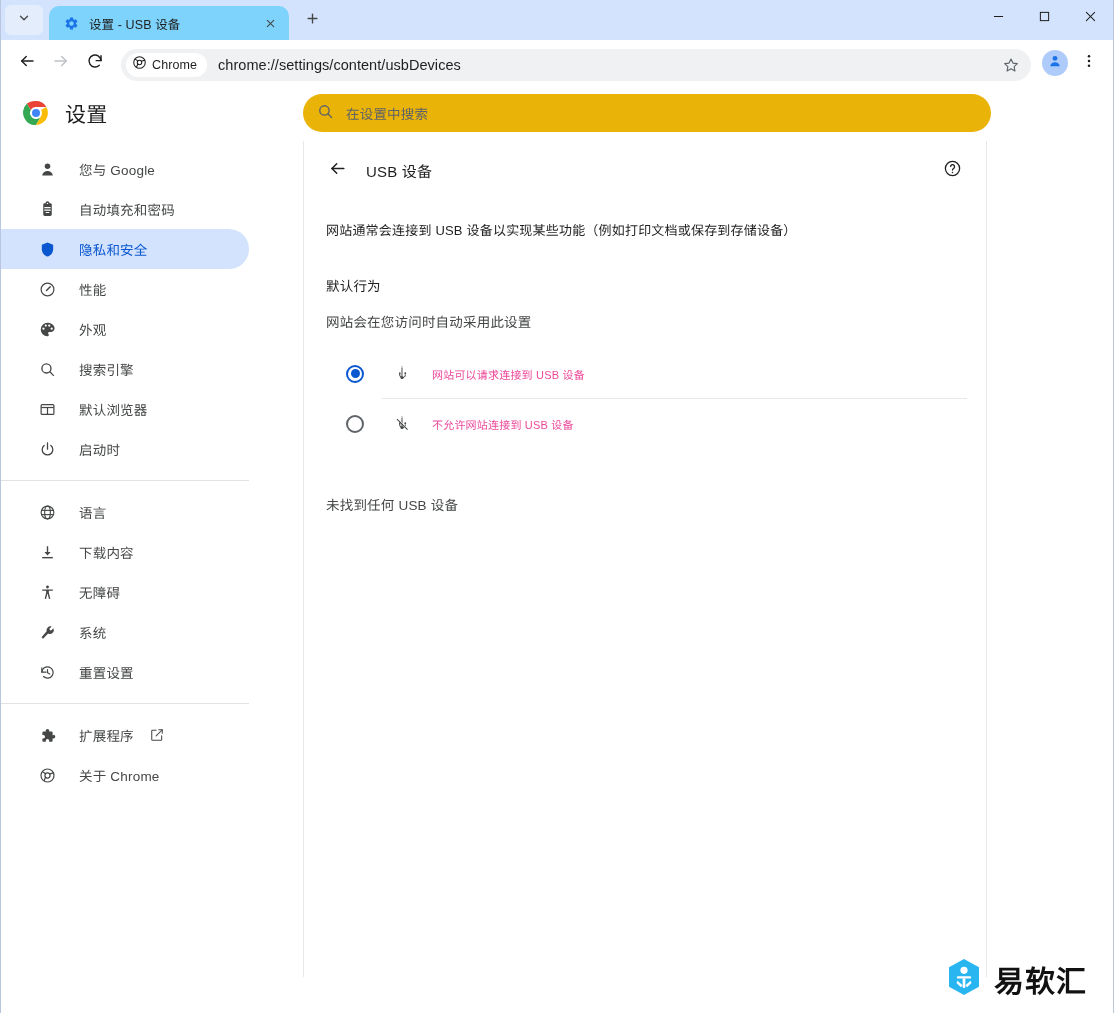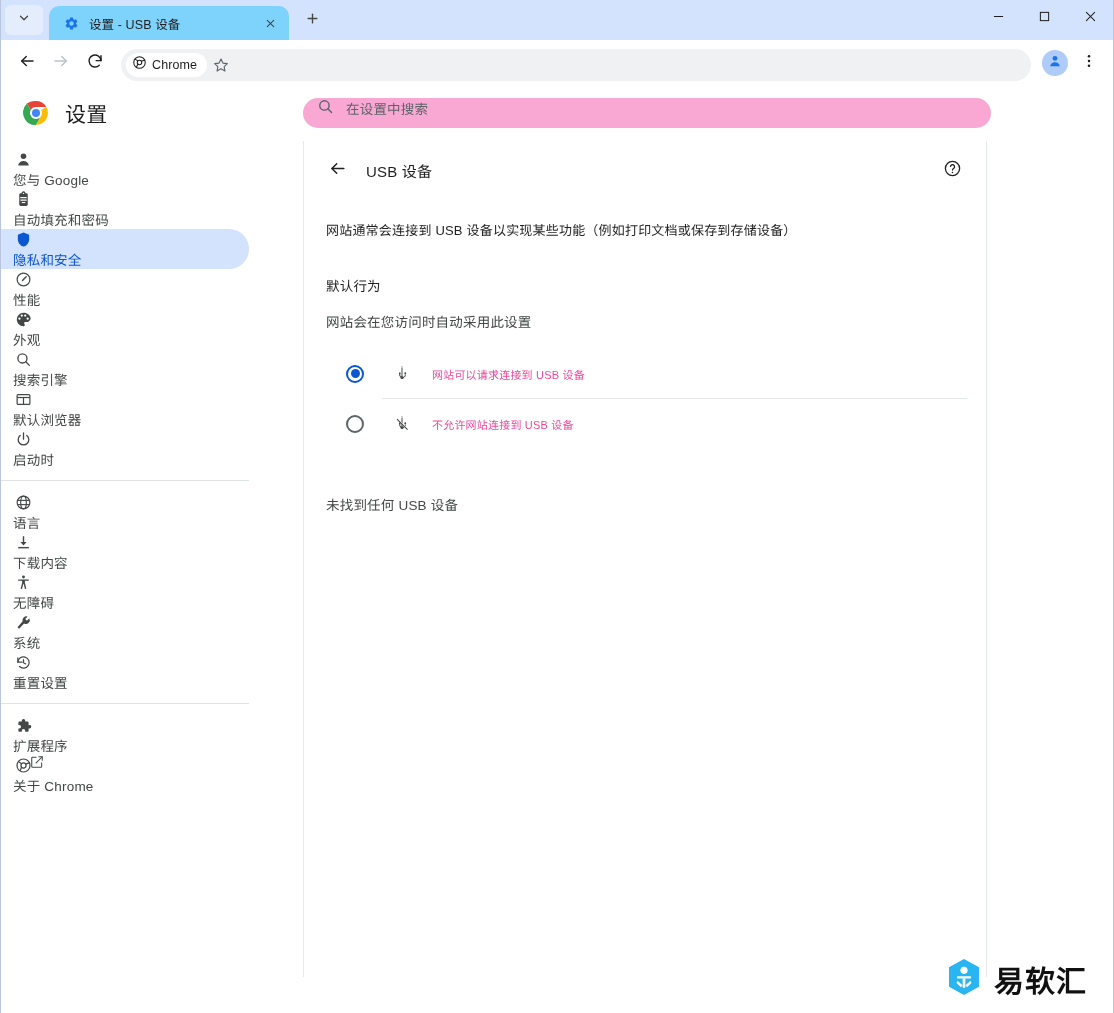--- a/index.html
+++ b/index.html
@@ -205,24 +205,25 @@
     font-size: 21px;
     color: #1f1f1f;
     font-weight: 400;
     letter-spacing: .3px;
   }
 
   .settings-search {
     position: absolute;
     left: 302px;
     width: 688px;
-    height: 30px;
-    background: #f9a8d4;
+    height: 38px;
+    background: #eab308;
     border-radius: 19px;
     display: flex;
+    align-items: center;
     padding-left: 14px;
     cursor: text;
   }
   .settings-search-placeholder {
     font-size: 13.5px;
     color: #5f6368;
     margin-left: 12px;
     letter-spacing: .2px;
   }
 
@@ -239,28 +240,27 @@
     width: 303px;
     flex: none;
     padding-top: 8px;
     border-right: 1px solid #e6e8eb;
     background: #ffffff;
     overflow: hidden;
   }
 
   .nav-item {
     display: flex;
-    align-items: flex-start;
+    align-items: center;
     height: 40px;
     margin: 0 54px 0 0;
-    padding-left: 12px;
+    padding-left: 36px;
     border-radius: 0 20px 20px 0;
     cursor: pointer;
     color: #444746;
-    flex-direction: column;
   }
   .nav-item.active {
     background: #d3e3fd;
     color: #0b57d0;
   }
 
   .nav-icon {
     width: 20px; height: 20px;
     flex: none;
     margin-right: 22px;
@@ -530,20 +530,21 @@
           <svg width="15" height="15" viewBox="0 0 24 24" fill="none" stroke="#1f1f1f" stroke-width="1.7">
             <circle cx="12" cy="12" r="9.2"></circle>
               <circle cx="12" cy="12" r="3.6"></circle>
             <line x1="14.9" y1="10.1" x2="21.1" y2="8"></line>
             <line x1="9.6" y1="13.7" x2="7" y2="19.9"></line>
             <line x1="9.8" y1="9.9" x2="4.6" y2="6.2"></line>
           </svg>
         </span>
         <span class="chrome-chip-label">Chrome</span>
       </div>
+      <span class="omnibox-url">chrome://settings/content/usbDevices</span>
       <span class="star-btn">
         <svg width="16" height="16" viewBox="0 0 24 24" fill="none" stroke="#5f6368" stroke-width="1.7" stroke-linejoin="round">
             <polygon points="12 3 14.9 9.1 21.5 9.9 16.7 14.5 17.9 21 12 17.8 6.1 21 7.3 14.5 2.5 9.9 9.1 9.1"></polygon>
           </svg>
       </span>
     </div>
 
     <div class="avatar-btn">
       <span>
         <svg width="16" height="16" viewBox="0 0 24 24" fill="#1a73e8">

